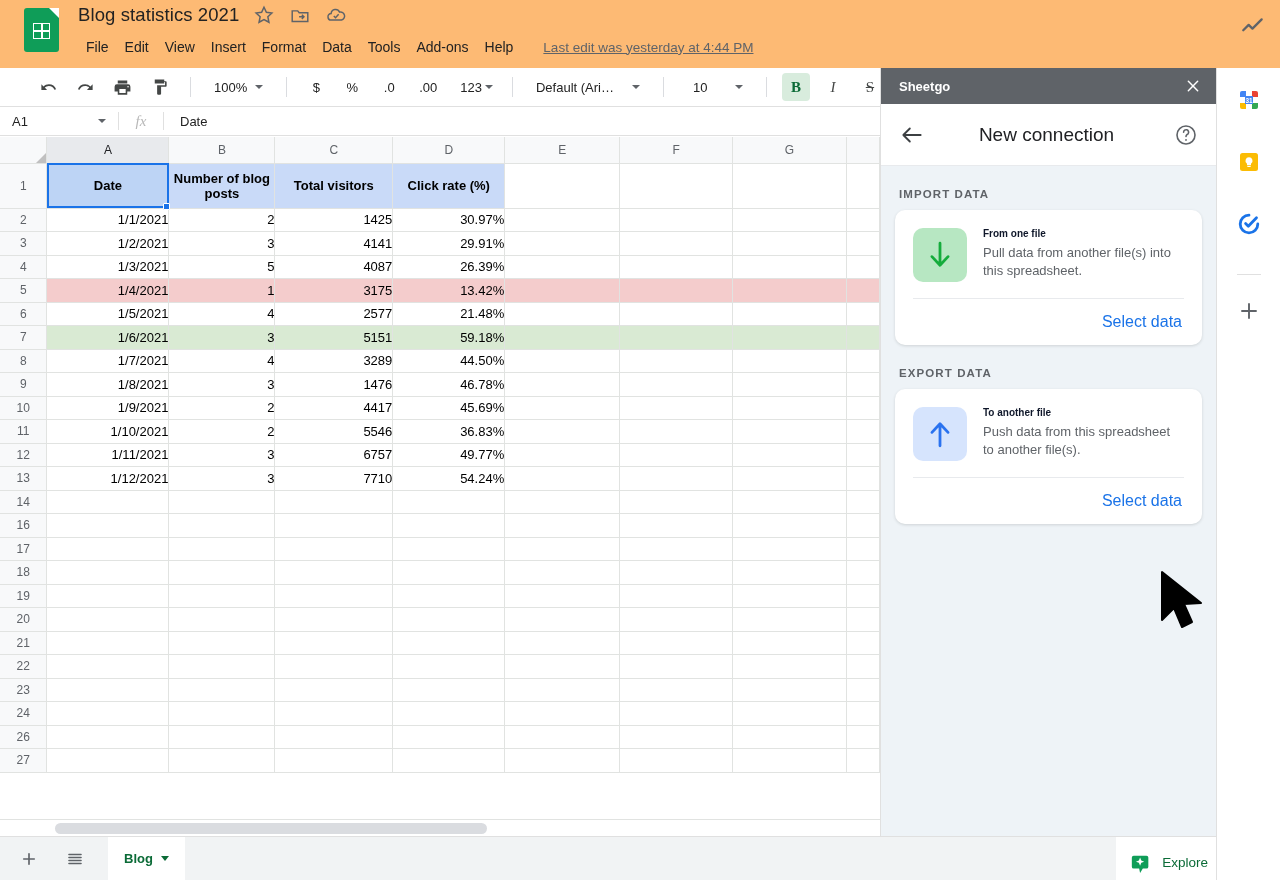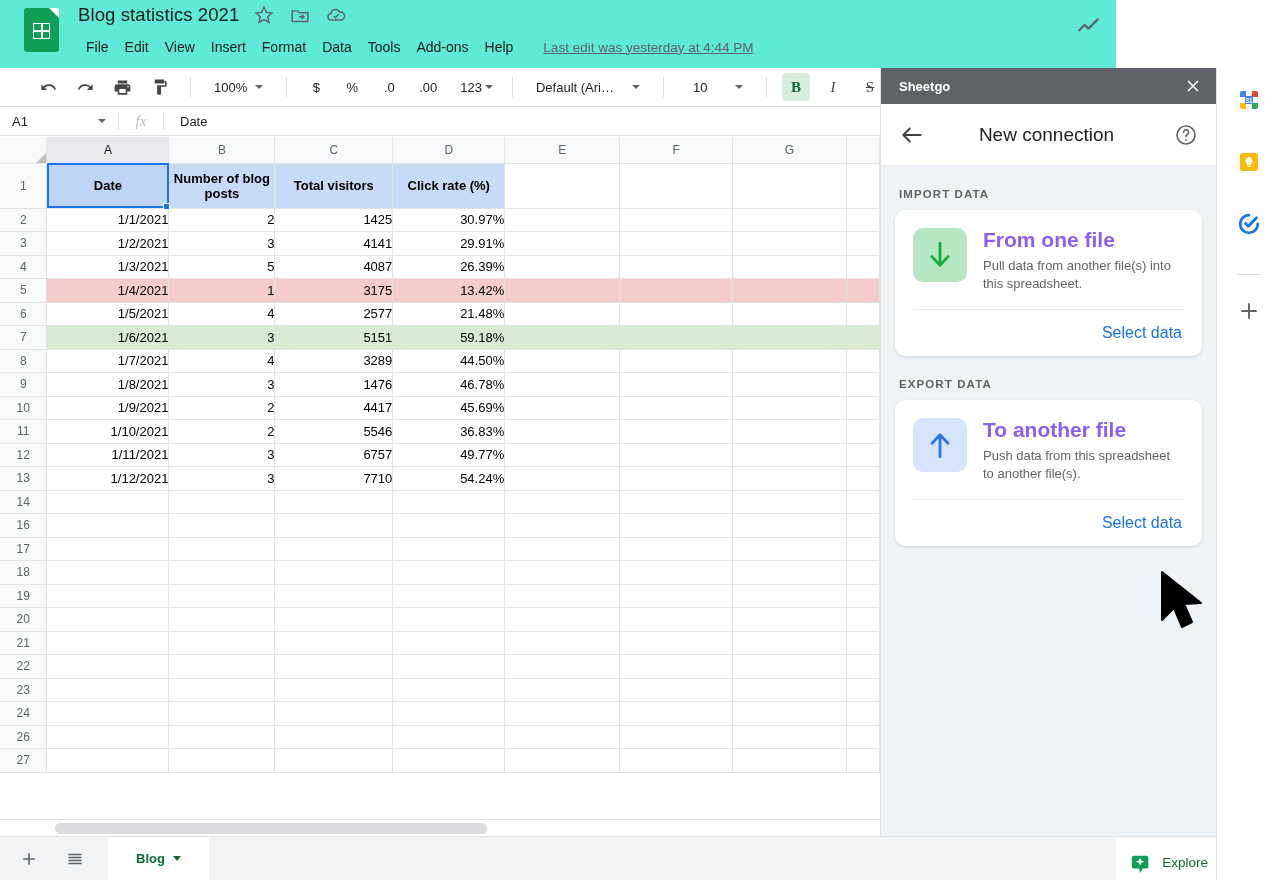--- a/index.html
+++ b/index.html
@@ -5,21 +5,21 @@
   * { box-sizing: border-box; margin: 0; padding: 0; }
   html, body {
     width: 1280px; height: 880px;
     font-family: "Liberation Sans", sans-serif;
     background: #fff; overflow: hidden;
     -webkit-font-smoothing: antialiased;
   }
   #app { position: relative; width: 1280px; height: 880px; }
 
   
-  #header { position: absolute; left: 0; top: 0; width: 1116px; height: 68px; background: #5eead4; }
+  #header { position: absolute; left: 0; top: 0; width: 1280px; height: 68px; background: #fdba74; }
   #doc-logo {
     position: absolute; left: 24px; top: 8px; width: 35px; height: 44px;
     background: #0f9d58; border-radius: 3px;
     display: flex; align-items: center; justify-content: center;
   }
   #doc-logo .corner {
     position: absolute; right: 0; top: 0; width: 10px; height: 10px;
     background: #fff; clip-path: polygon(0 0, 100% 100%, 100% 0);
   }
   #doc-logo .grid {
@@ -156,21 +156,21 @@
     background: #f1f3f4; border-top: 1px solid #e0e0e0;
     display: flex; align-items: center;
   }
   #bb-add, #bb-all {
     width: 34px; height: 34px; display: flex; align-items: center; justify-content: center;
     color: #5f6368; margin-left: 12px; border-radius: 50%;
   }
   #bb-add svg, #bb-all svg { width: 18px; height: 18px; display: block; }
   .sheet-tab {
     height: 44px; background: #fff; display: flex; align-items: center; gap: 8px;
-    padding: 0 28px; margin-left: 16px; font-size: 13px; color: #0b6b37; font-weight: bold;
+    padding: 0 16px; margin-left: 16px; font-size: 13px; color: #0b6b37; font-weight: bold;
   }
   .sheet-tab .caret2 {
     width: 0; height: 0; border-left: 4px solid transparent; border-right: 4px solid transparent;
     border-top: 5px solid #0b6b37;
   }
   #explore-btn {
     position: absolute; right: 54px; top: 0; height: 44px; background: #fff;
     display: flex; align-items: center; gap: 10px; padding: 7px 18px 0 14px;
   }
   #explore-icon { width: 22px; height: 22px; display:block; }
@@ -213,21 +213,21 @@
     padding: 18px 18px 0 18px;
   }
   .sg-card-top { display: flex; gap: 16px; }
   .sg-card-icon {
     width: 54px; height: 54px; border-radius: 10px; flex: none;
     display: flex; align-items: center; justify-content: center;
   }
   .sg-card-icon svg { width: 26px; height: 30px; display: block; }
   .sg-icon-green { background: #b7e7c2; color: #15ac3c; }
   .sg-icon-blue { background: #d6e4fd; color: #2a72ef; }
-  .sg-card-title { font-size: 21px; font-weight: bold; color: #8b5cf6; margin-bottom: 5px; }
+  .sg-card-title { font-size: 10px; font-weight: bold; color: #0f172a; margin-bottom: 5px; }
   .sg-card-desc { font-size: 13px; color: #5f6368; line-height: 18px; }
   .sg-card-divider { height: 1px; background: #e8eaed; margin: 16px 0 0 0; }
   .sg-card-action {
     text-align: right; font-size: 16px; color: #1a73e8; padding: 14px 2px 14px 0;
   }
 
   
   #right-rail {
     position: absolute; left: 1216px; top: 68px; width: 64px; height: 812px;
     background: #fff; border-left: 1px solid #e0e0e0;

